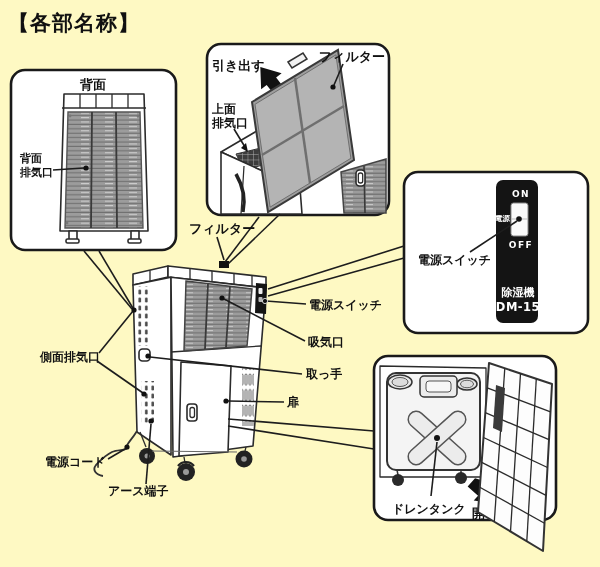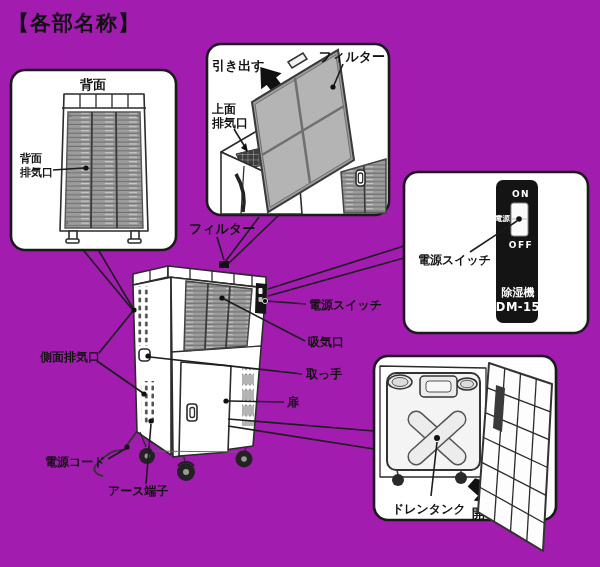--- a/index.html
+++ b/index.html
@@ -1,16 +1,16 @@
 <!DOCTYPE html>
 <html><head>
 <meta charset="utf-8">
 <style>
   html,body{margin:0;padding:0;background:#fff;}
-  .stage{position:relative;width:600px;height:567px;background:#a21caf;overflow:hidden;}
+  .stage{position:relative;width:600px;height:567px;background:#fef9c3;overflow:hidden;}
   svg{display:block;}
   text{font-family:"DejaVu Sans",sans-serif;font-weight:700;fill:#111;}
   .t12{font-size:12px;}
   .t13{font-size:13px;}
   .t11{font-size:11px;}
   .title{font-size:21px;letter-spacing:1px;}
   .wht{fill:#fff;}
   .small9{font-size:9px;letter-spacing:1.5px;}
   .small7{font-size:7.5px;}
   .mdl{font-size:11px;}

